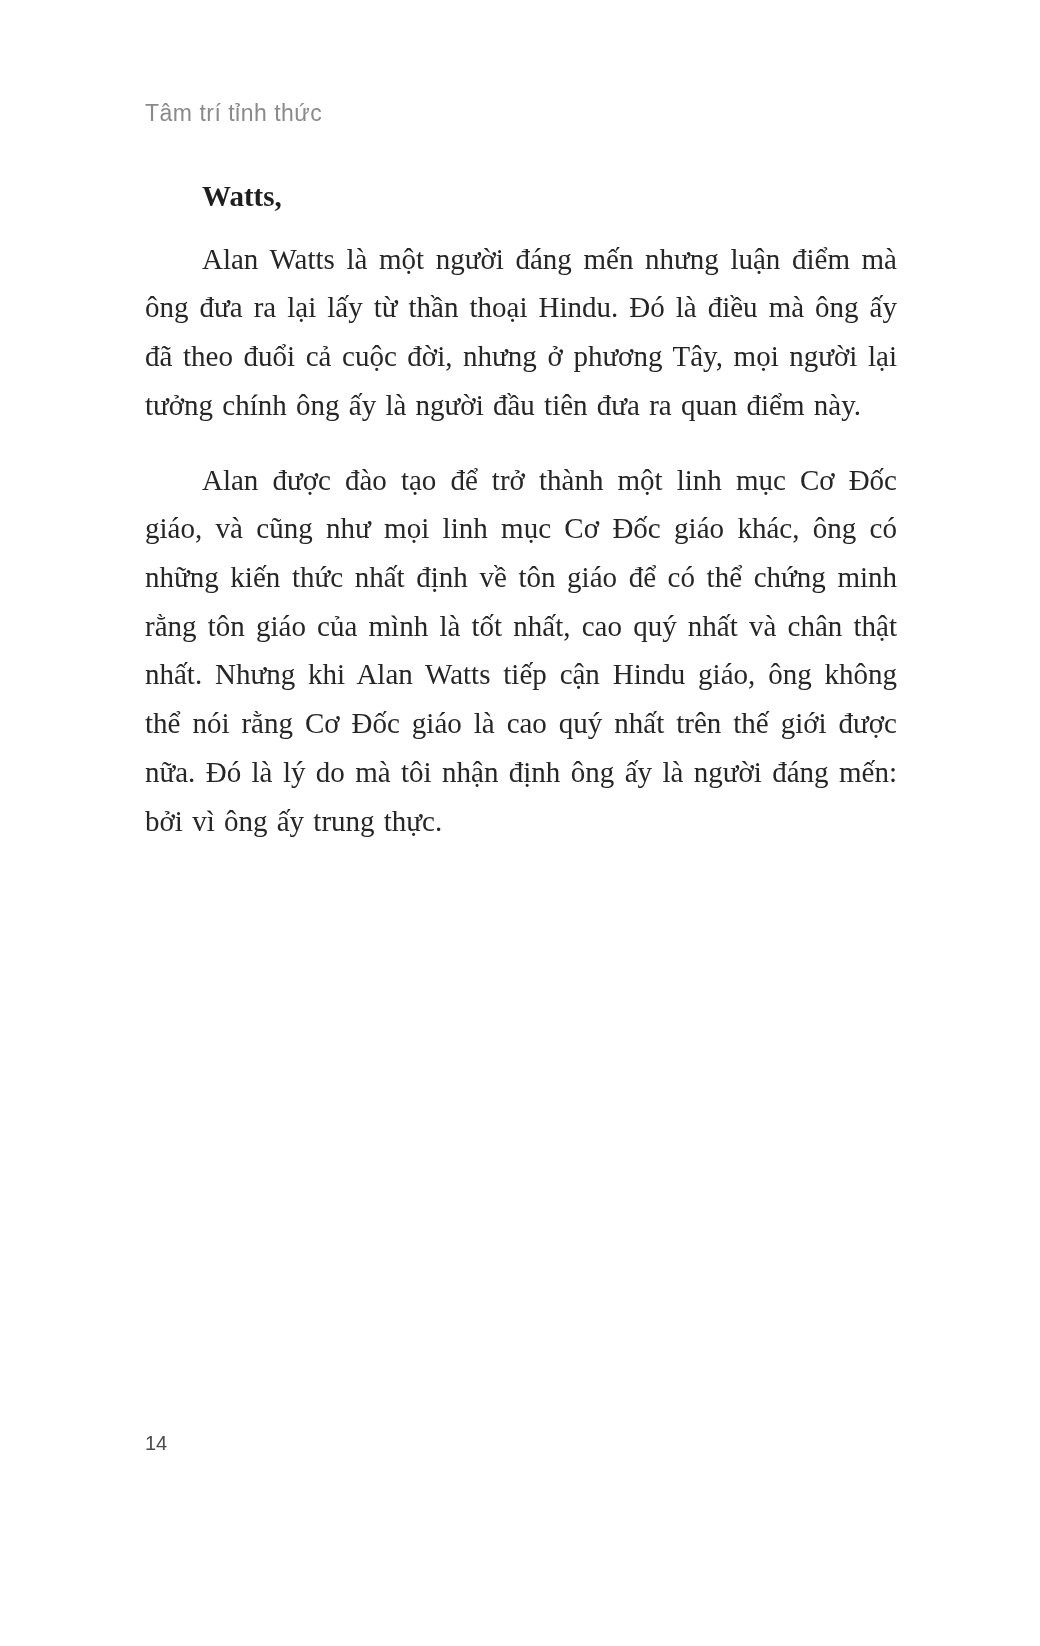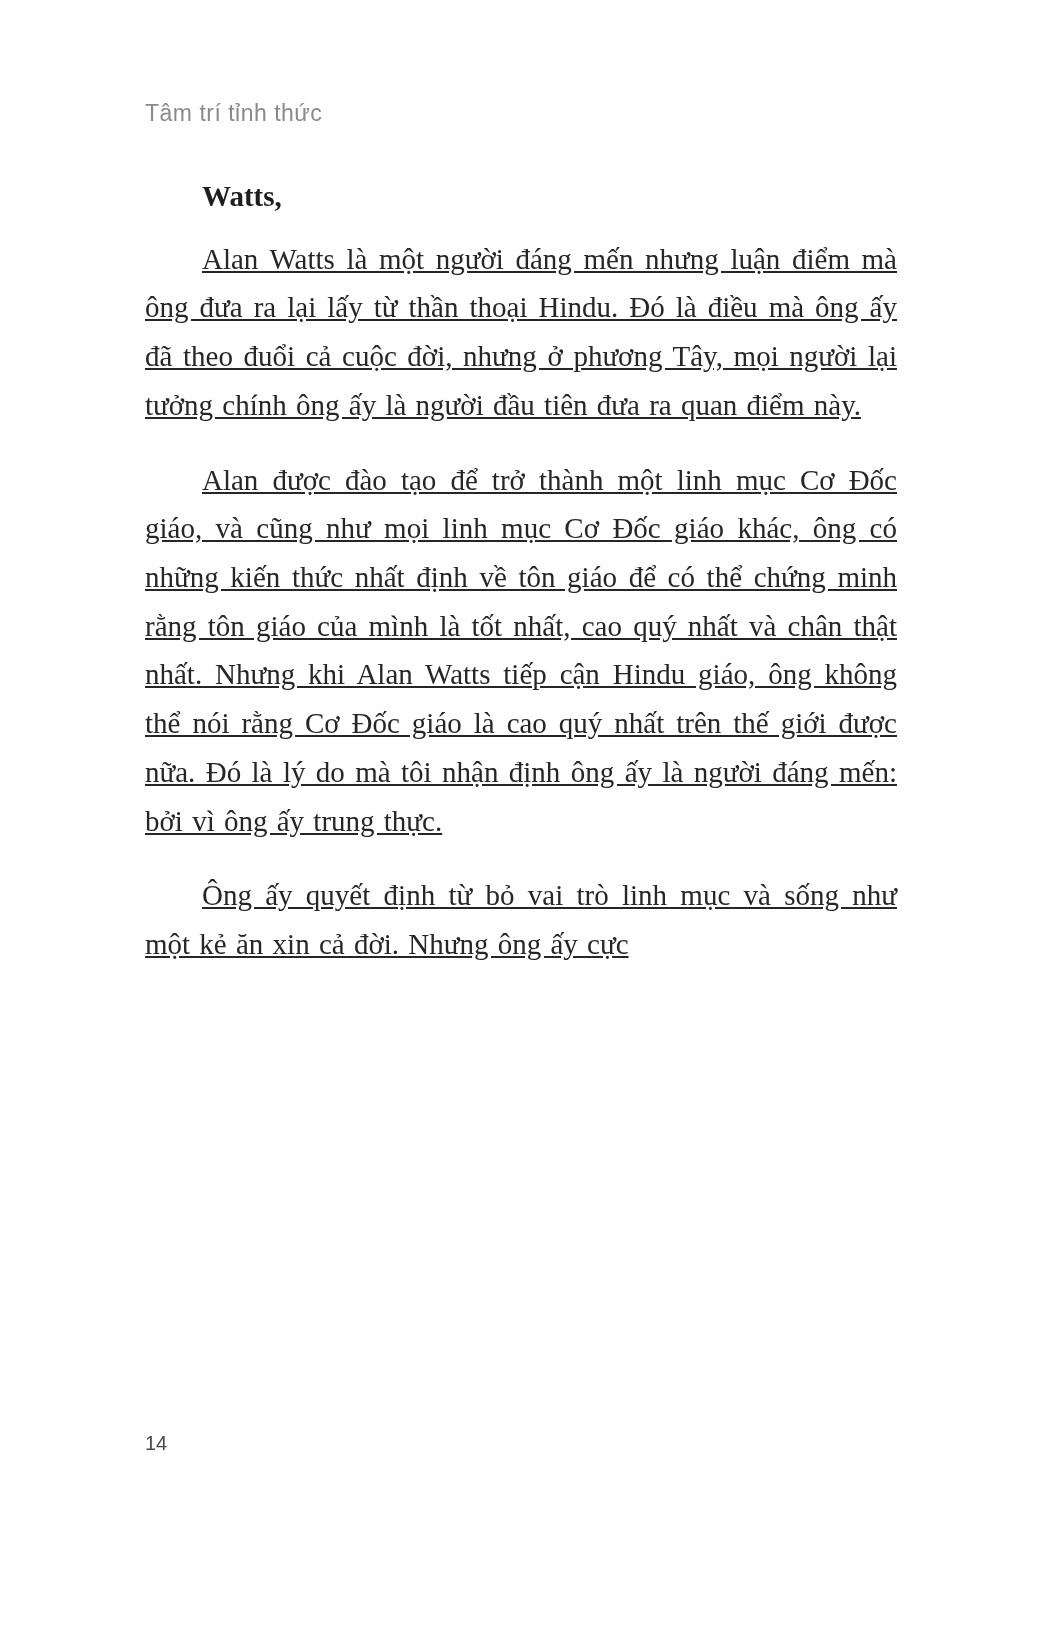--- a/index.html
+++ b/index.html
@@ -47,21 +47,20 @@
     font-weight: 700;
     text-indent: 57px;
     margin: 0 0 44px 0;
     color: #1e1e1e;
   }
   .body-paragraph {
     font-weight: 400;
     text-indent: 57px;
     margin: 12px 0 26px 0;
     word-spacing: 2px;
-    text-decoration: underline;
   }
   .page-number {
     position: absolute;
     left: 145px;
     top: 1432px;
     font-family: "Liberation Sans", "DejaVu Sans", sans-serif;
     font-size: 20px;
     color: #4a4a4a;
   }
 </style>
@@ -74,19 +73,18 @@
 
   <div class="body-text">
 
     <p class="salutation">Watts,</p>
 
 
     <p class="body-paragraph">Alan Watts là một người đáng mến nhưng luận điểm mà ông đưa ra lại lấy từ thần thoại Hindu. Đó là điều mà ông ấy đã theo đuổi cả cuộc đời, nhưng ở phương Tây, mọi người lại tưởng chính ông ấy là người đầu tiên đưa ra quan điểm này.</p>
 
     <p class="body-paragraph">Alan được đào tạo để trở thành một linh mục Cơ Đốc giáo, và cũng như mọi linh mục Cơ Đốc giáo khác, ông có những kiến thức nhất định về tôn giáo để có thể chứng minh rằng tôn giáo của mình là tốt nhất, cao quý nhất và chân thật nhất. Nhưng khi Alan Watts tiếp cận Hindu giáo, ông không thể nói rằng Cơ Đốc giáo là cao quý nhất trên thế giới được nữa. Đó là lý do mà tôi nhận định ông ấy là người đáng mến: bởi vì ông ấy trung thực.</p>
 
-    <p class="body-paragraph">Ông ấy quyết định từ bỏ vai trò linh mục và sống như một kẻ ăn xin cả đời. Nhưng ông ấy cực</p>
 
   </div>
 
   <div class="page-number">14</div>
 
 </div>
 
 </body></html>

